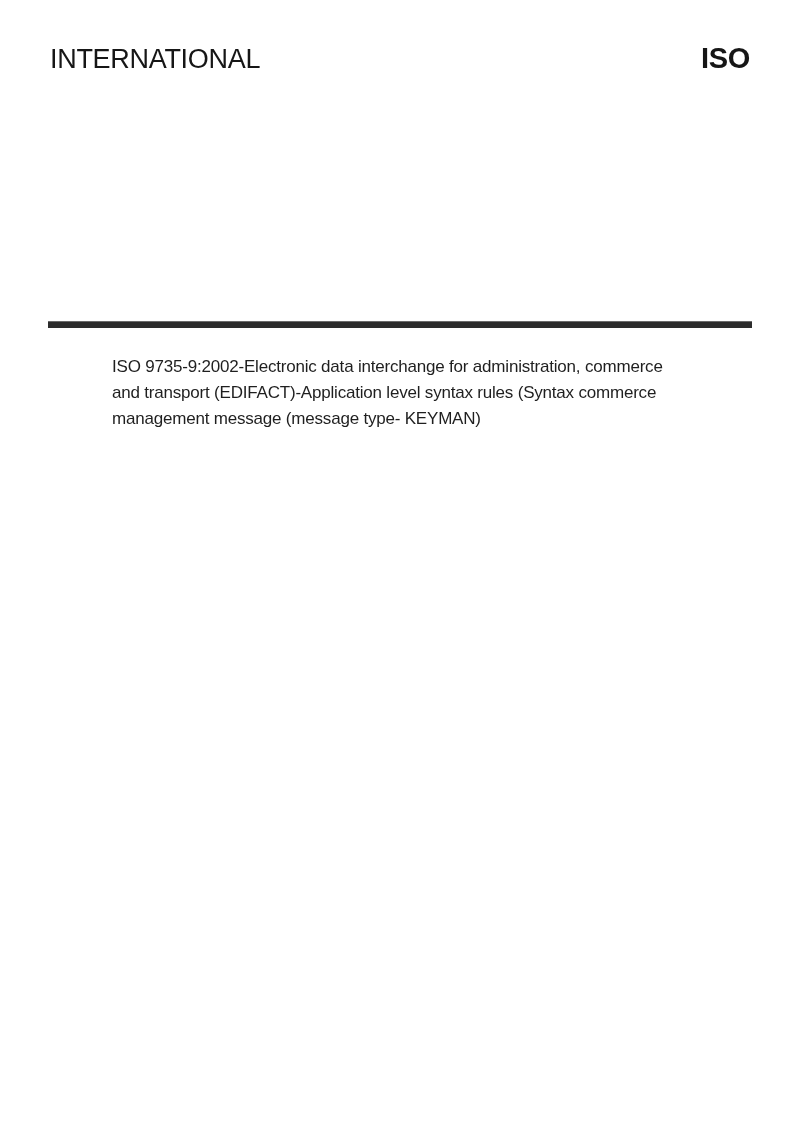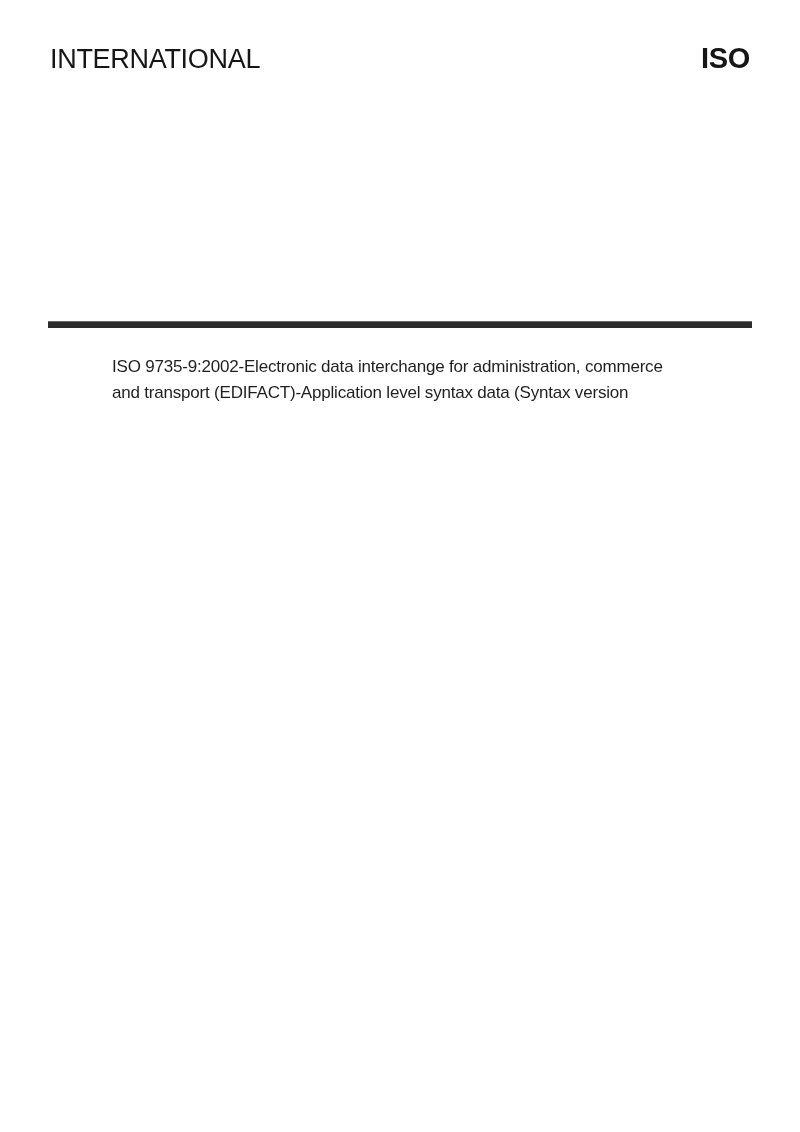--- a/index.html
+++ b/index.html
@@ -106,21 +106,22 @@
   </div>
 
   <div class="ref-block">
     <div class="org">ISO</div>
   </div>
 
   <div class="rule rule-top"></div>
 
   <div class="abstract">
     <div>ISO 9735-9:2002-Electronic data interchange for administration, commerce</div>
-    <div>and transport (EDIFACT)-Application level syntax data (Syntax version</div>
+    <div>and transport (EDIFACT)-Application level syntax rules (Syntax commerce</div>
+    <div>management message (message type- KEYMAN)</div>
   </div>
 
   <div class="rule rule-bottom"></div>
 
   <svg class="iso-logo" viewBox="0 0 91 84" xmlns="http://www.w3.org/2000/svg" aria-hidden="true">
     <defs>
       <pattern id="logoStripes" x="0" y="0" width="91" height="4.4" patternUnits="userSpaceOnUse">
         <rect x="0" y="0" width="91" height="2.2" fill="#141414"></rect>
       </pattern>
     </defs>

